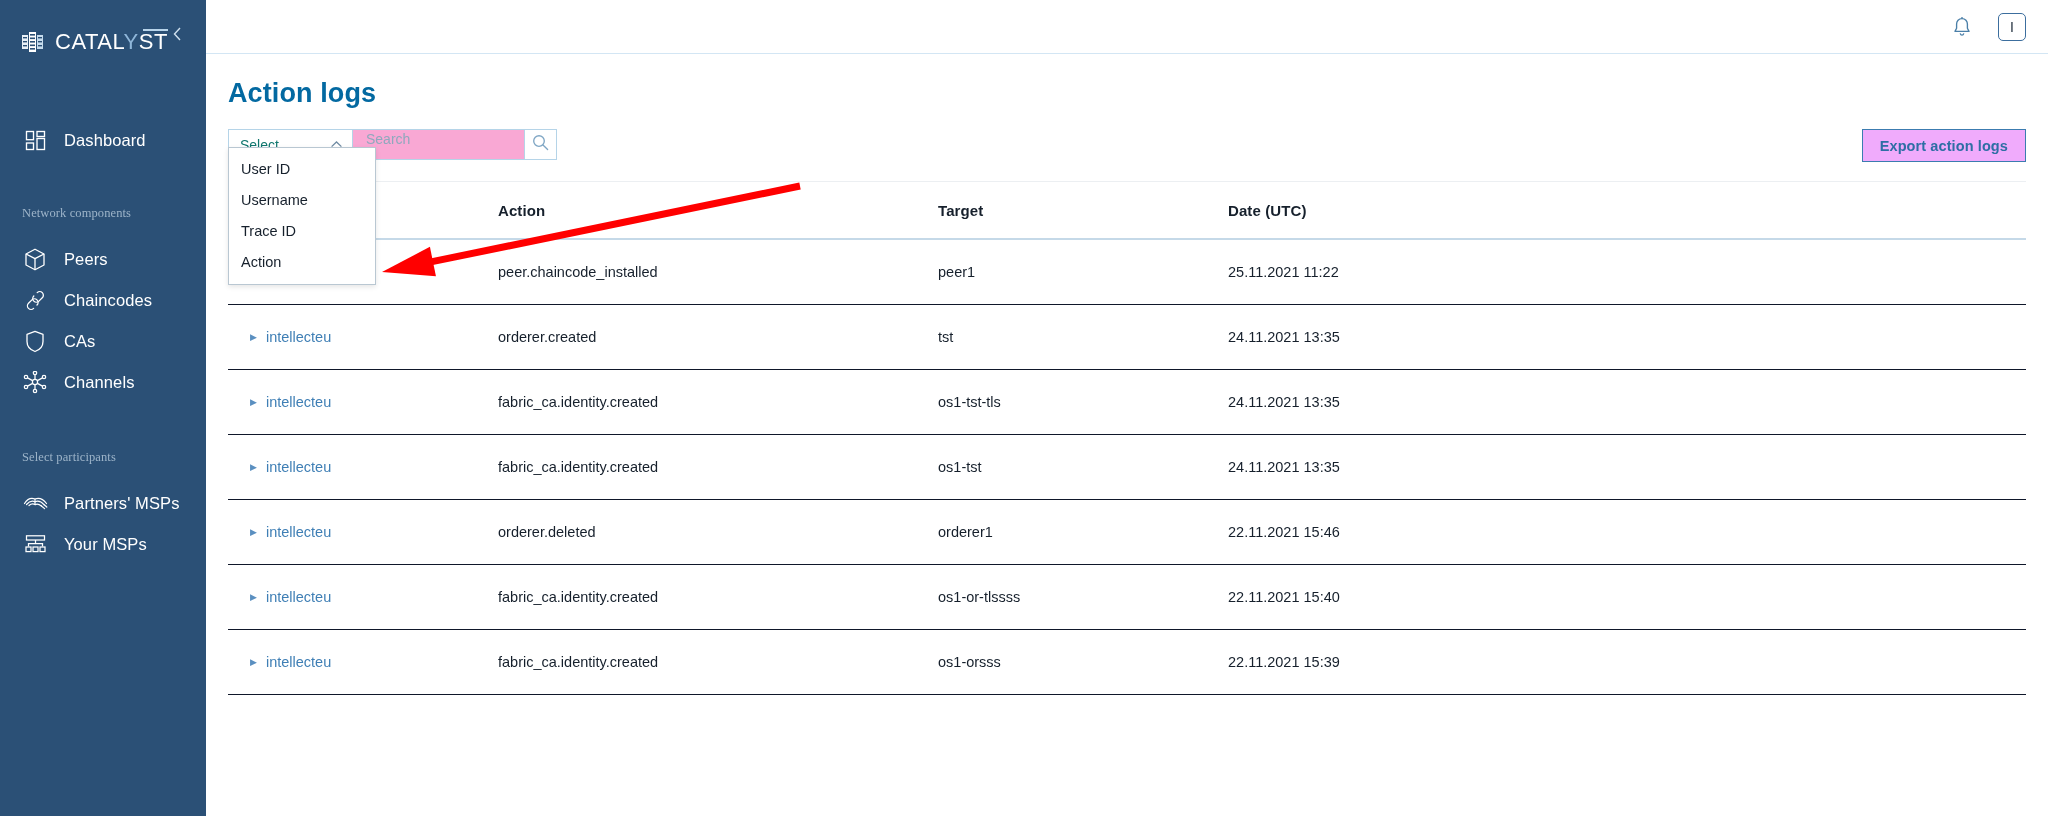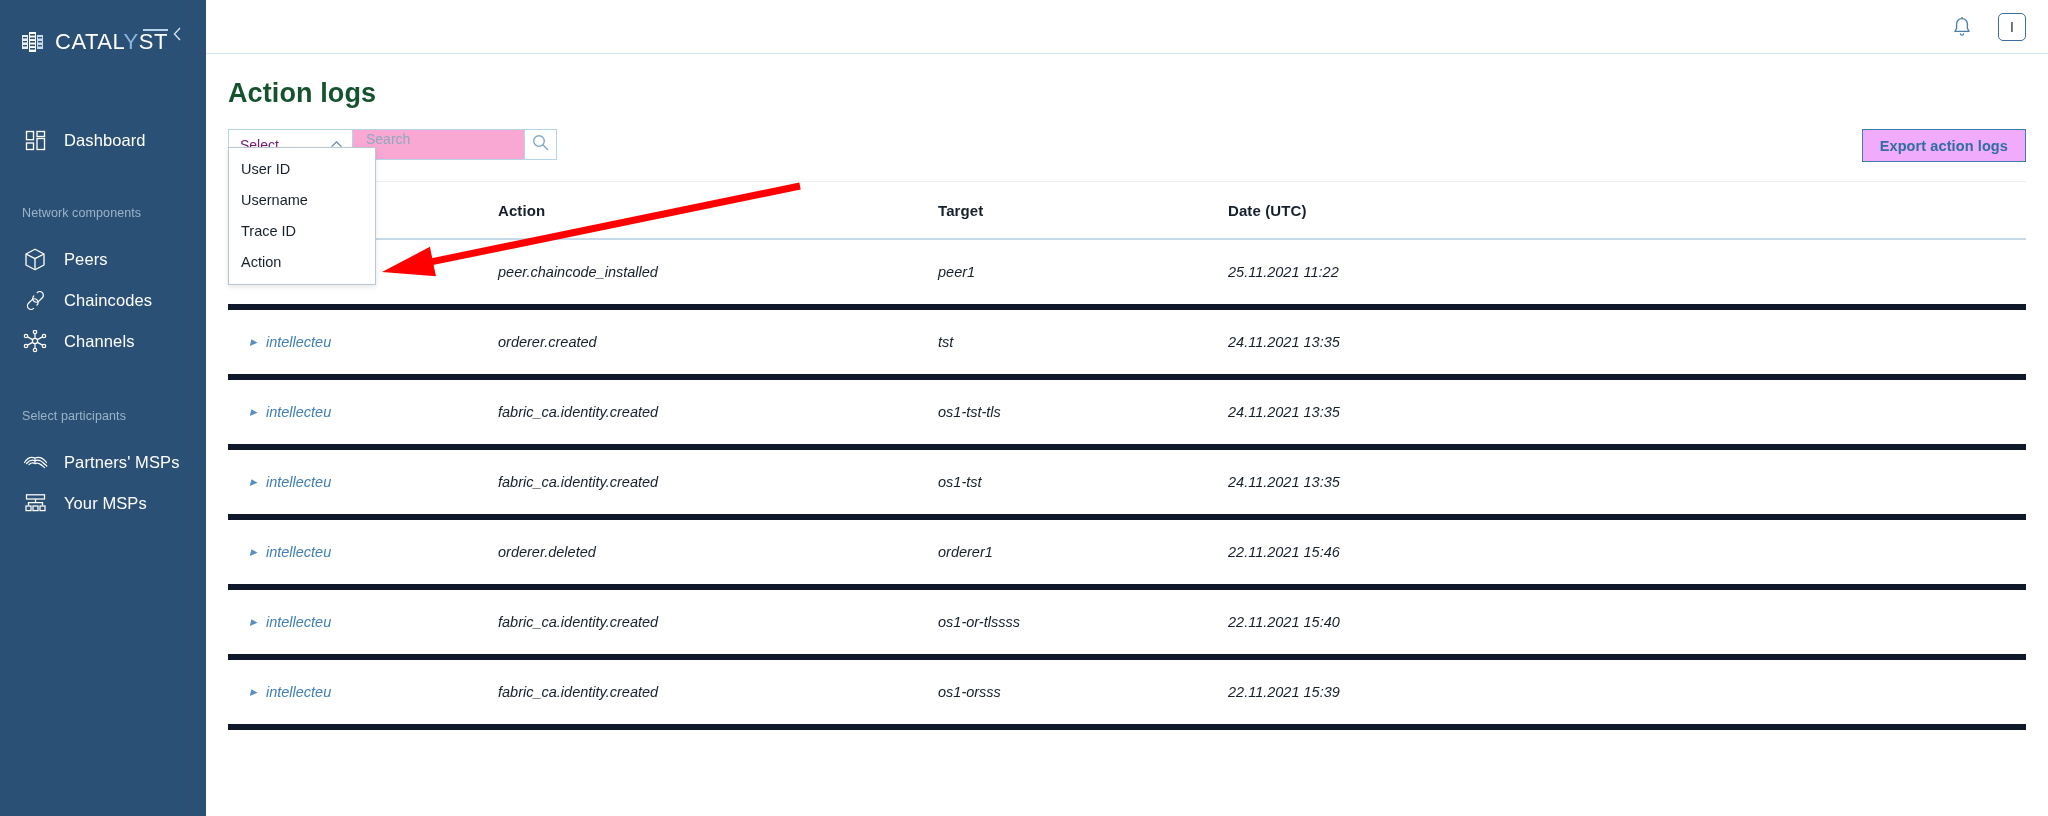--- a/index.html
+++ b/index.html
@@ -72,20 +72,21 @@
 
   .nav-section-label {
     font-size: 12.5px;
     color: #9db4c9;
     padding: 0 0 0 22px;
     margin: 0;
     letter-spacing: .1px;
     height: 20px;
     display: flex;
     align-items: center;
+    font-family: Liberation Serif, serif;
   }
   .nav-item {
     display: flex;
     align-items: center;
     gap: 16px;
     height: 41px;
     padding-left: 22px;
     cursor: pointer;
     color: #ffffff;
   }
@@ -135,21 +136,21 @@
     background: #ffffff;
   }
 
   .content {
     padding: 0 22px 0 22px;
     position: relative;
   }
   .page-title {
     font-size: 27px;
     font-weight: 700;
-    color: #14532d;
+    color: #0369a1;
     margin: 24px 0 0 0;
     letter-spacing: .1px;
   }
 
   .toolbar {
     margin-top: 20px;
     height: 31px;
     display: flex;
     align-items: flex-start;
     position: relative;
@@ -165,21 +166,21 @@
     border-right: none;
     display: flex;
     align-items: center;
     justify-content: space-between;
     padding: 0 9px 0 11px;
     background: #ffffff;
     cursor: pointer;
   }
   .select-placeholder {
     font-size: 14px;
-    color: #701a75;
+    color: #0f766e;
   }
   .chev { color: #6f8ba3; display:flex; }
   .search-box {
     width: 172px;
     height: 31px;
     border: 1px solid #b5d4e8;
     border-right: none;
     display: flex;
     align-items: flex-start;
     padding: 0 11px;
@@ -260,23 +261,22 @@
     font-weight: 700;
     color: #16202c;
     padding: 20px 0 19px 0;
     border-bottom: 2px solid #c5d9e8;
     letter-spacing: .1px;
   }
   table.logs td {
     font-size: 14.5px;
     color: #16202c;
     padding: 24px 0 24px 0;
-    border-bottom: 6px solid #0f172a;
+    border-bottom: 1px solid #0f172a;
     vertical-align: middle;
-    font-style: italic;
   }
   .col-user { width: 270px; padding-left: 10px !important; }
   .col-action { width: 440px; }
   .col-target { width: 290px; }
   .col-date { width: auto; }
 
   .user-cell {
     display: flex;
     align-items: center;
     gap: 9px;
@@ -373,20 +373,28 @@
     <div class="nav-item">
       <span class="nav-icon">
         <svg width="23" height="23" viewBox="0 0 23 23" fill="none" stroke="#ffffff" stroke-width="1.3" stroke-linecap="round">
           <path d="M13.2 3.6 a3.6 3.6 0 0 1 5.1 5.1 l-3.4 3.4 a3.6 3.6 0 0 1 -5.1 -5.1"></path>
           <path d="M9.6 19.4 a3.6 3.6 0 0 1 -5.1 -5.1 l3.4 -3.4 a3.6 3.6 0 0 1 5.1 5.1"></path>
         </svg>
       </span>
       <span class="nav-label">Chaincodes</span>
     </div>
 
+    <div class="nav-item">
+      <span class="nav-icon">
+        <svg width="20" height="23" viewBox="0 0 20 23" fill="none" stroke="#ffffff" stroke-width="1.3" stroke-linejoin="round">
+          <path d="M10 1.4 L18 4.4 V11.4 C18 16.4 14.6 19.8 10 21.5 C5.4 19.8 2 16.4 2 11.4 V4.4 Z"></path>
+        </svg>
+      </span>
+      <span class="nav-label">CAs</span>
+    </div>
 
     <div class="nav-item">
       <span class="nav-icon">
         <svg width="24" height="23" viewBox="0 0 24 23" fill="none" stroke="#ffffff" stroke-width="1.25">
           <circle cx="12" cy="11" r="2.6"></circle>
           <circle cx="3" cy="6" r="1.7"></circle>
           <circle cx="3" cy="16" r="1.7"></circle>
           <circle cx="21" cy="6" r="1.7"></circle>
           <circle cx="21" cy="16" r="1.7"></circle>
           <circle cx="12" cy="2" r="1.7"></circle>

